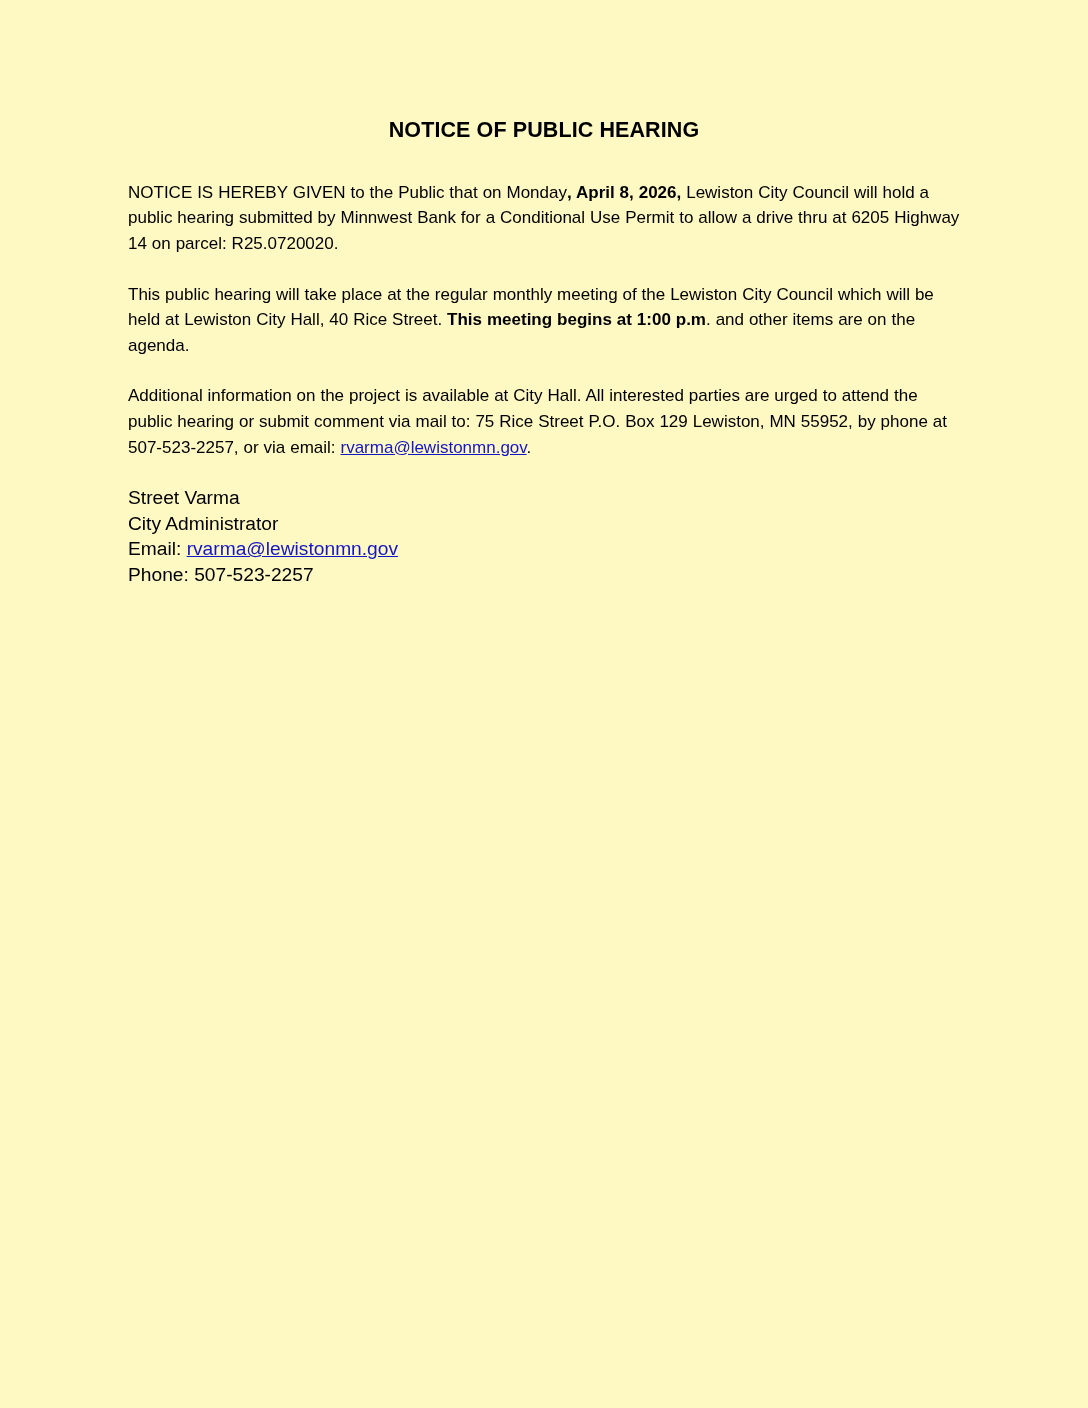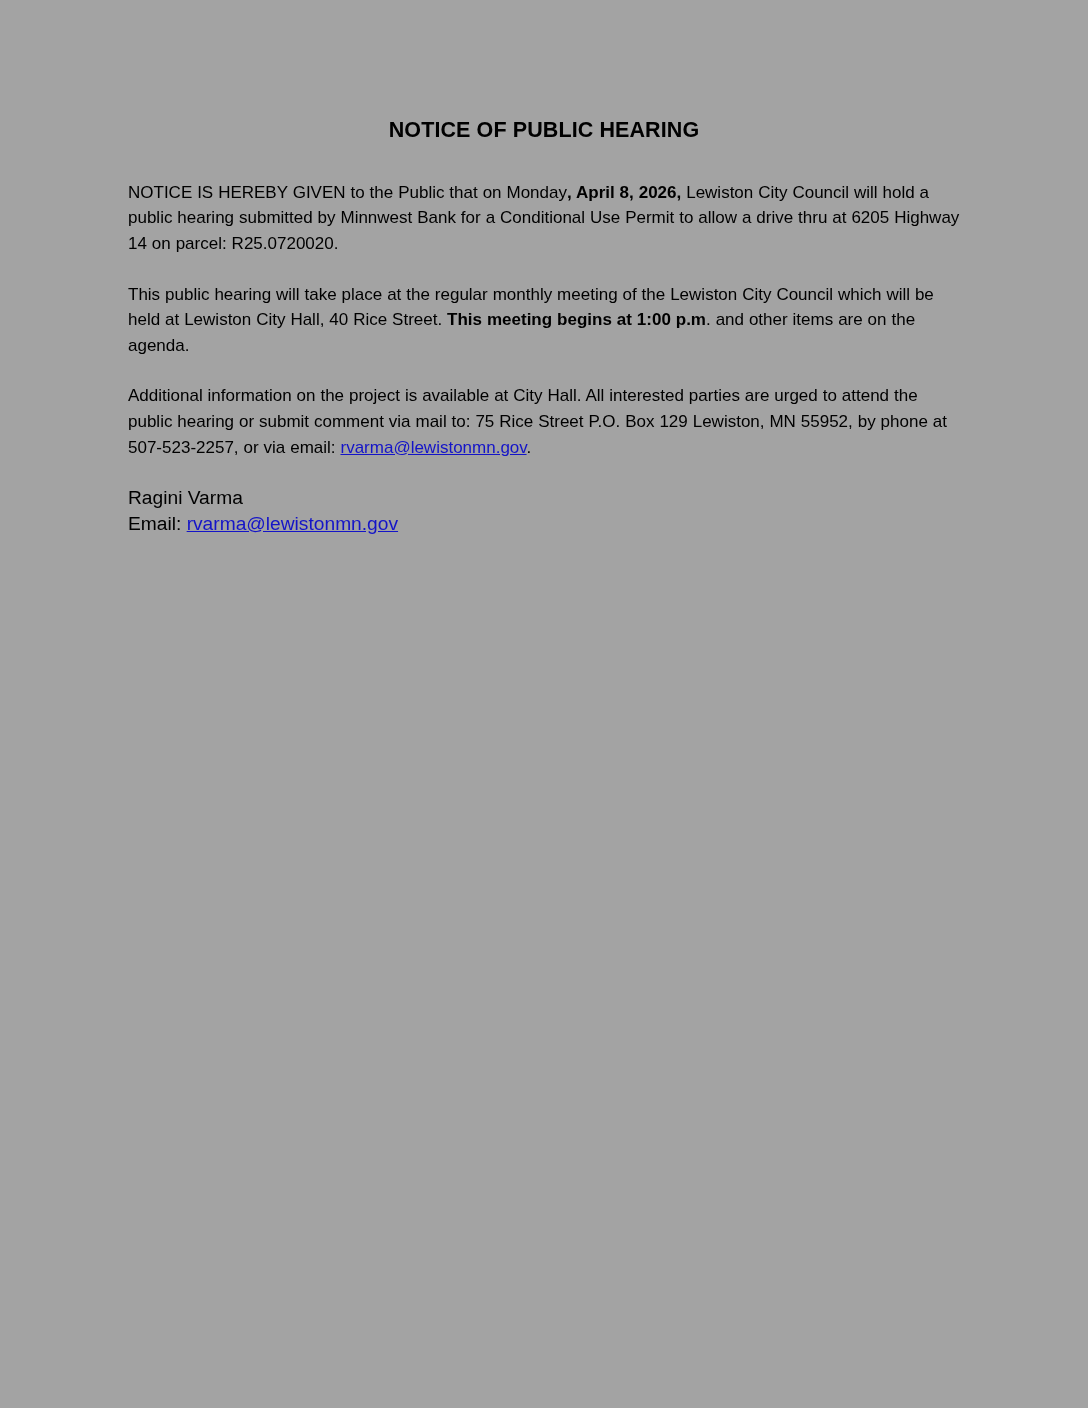--- a/index.html
+++ b/index.html
@@ -11,21 +11,21 @@
     width: 1088px;
     height: 1408px;
     font-family: "Liberation Sans", sans-serif;
     color: #000000;
     overflow: hidden;
   }
   .page {
     position: relative;
     width: 1088px;
     height: 1408px;
-    background: #a3a3a3;
+    background: #fef9c3;
     box-sizing: border-box;
     padding: 0;
   }
   .content {
     position: absolute;
     left: 128px;
     top: 118px;
     width: 832px;
   }
   .doc-title {
@@ -75,19 +75,21 @@
 
     <p class="para">
       <span>This public hearing will take place at the regular monthly meeting of the Lewiston City Council which will be held at Lewiston City Hall, 40 Rice Street.  </span><b class="strong">This meeting begins at 1:00 p.m</b><span>. and other items are on the agenda.</span>
     </p>
 
     <p class="para">
       <span>Additional information on the project is available at City Hall.  All interested parties are urged to attend the public hearing or submit comment via mail to: 75 Rice Street P.O. Box 129 Lewiston, MN 55952, by phone at 507-523-2257, or via email: </span><a class="maillink" href="#">rvarma@lewistonmn.gov</a><span>.</span>
     </p>
 
     <div class="block">
-      <div>Ragini Varma</div>
+      <div>Street Varma</div>
+      <div>City Administrator</div>
       <div><span>Email: </span><a class="maillink" href="#">rvarma@lewistonmn.gov</a></div>
+      <div>Phone: 507-523-2257</div>
     </div>
 
 
   </div>
 </div>
 
 </body></html>

